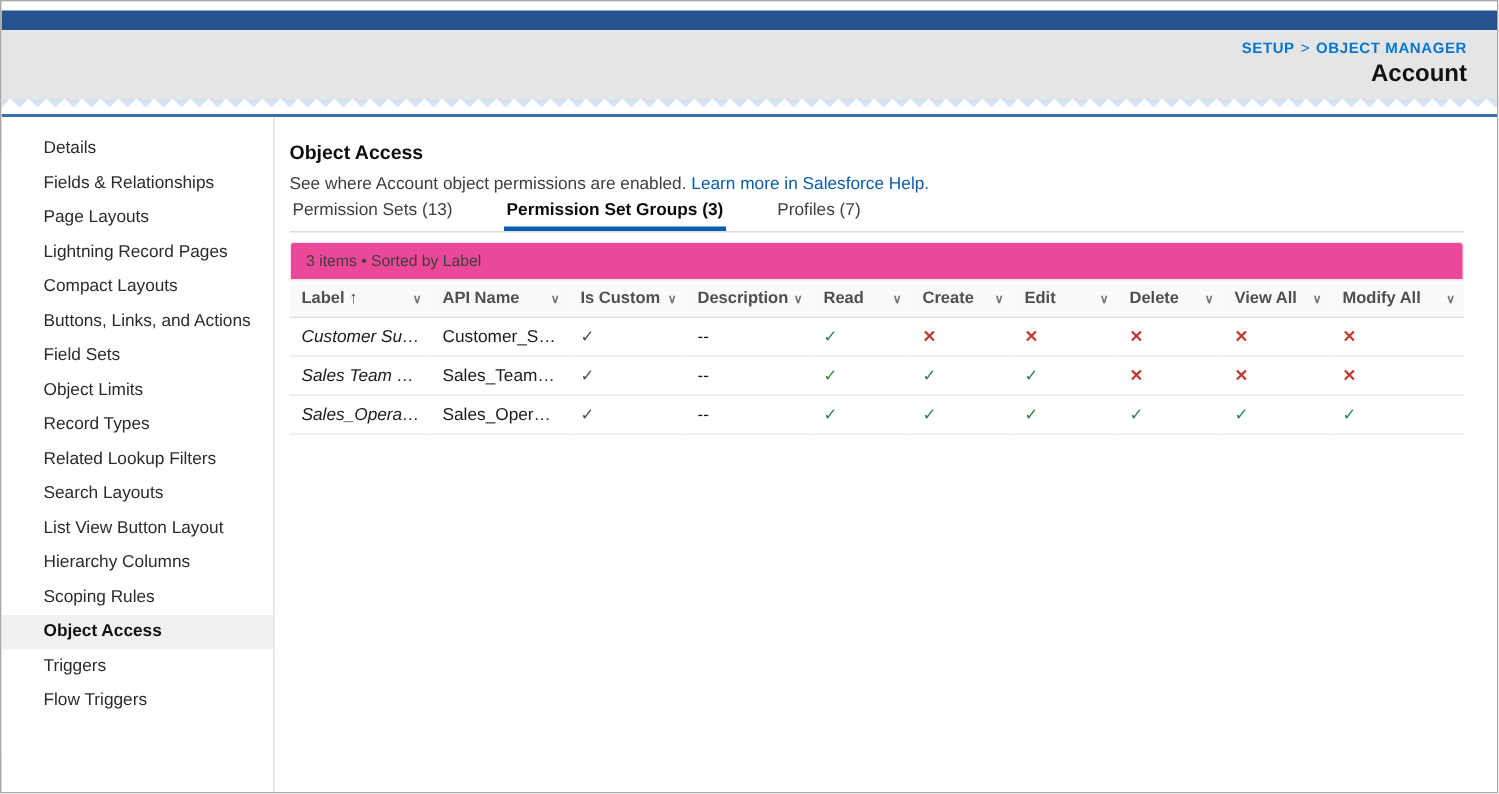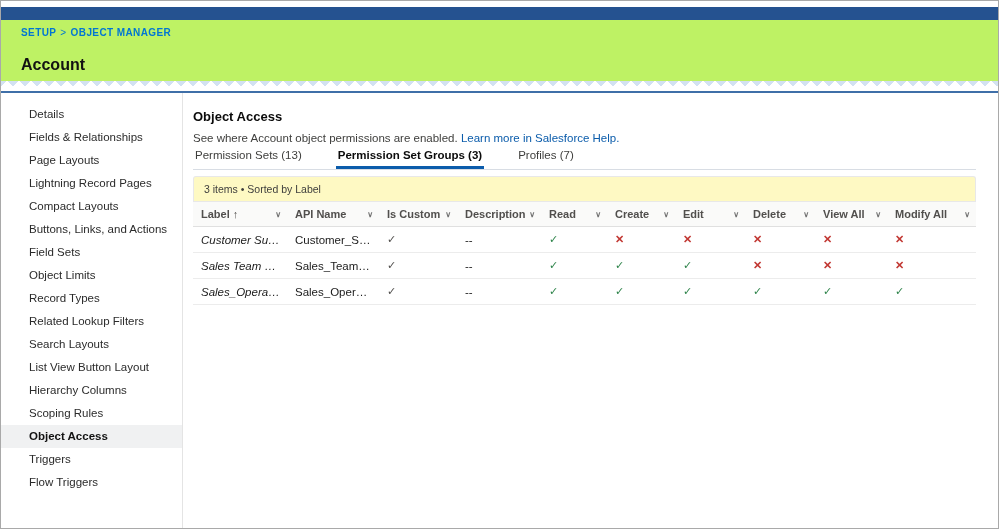--- a/index.html
+++ b/index.html
@@ -11,33 +11,34 @@
   .frame {
     width:999px; height:529px;
     border:1px solid #a9a9a9;
     background:#fff;
     display:flex; flex-direction:column;
     overflow:hidden;
   }
   .top-gap { height:6px; background:#fff; }
   .global-bar { height:13px; background:#255290; }
   .setup-header {
-    background:#bef264;
+    background:#e5e5e5;
     padding:7px 20px 7px 20px;
+    text-align:right;
   }
   .breadcrumb {
     font-size:10px; letter-spacing:.4px;
     color:#0176d3; font-weight:bold;
     text-transform:uppercase;
   }
   .breadcrumb .bc-item { cursor:pointer; }
   .breadcrumb .bc-sep { color:#0176d3; margin:0 4px; font-weight:normal; }
   .page-title {
     font-size:16px; font-weight:bold; color:#121212;
-    margin-top:18px;
+    margin-top:3px;
   }
   .brand-band {
     height:12px;
     background-color:#ffffff;
     background-image:
       linear-gradient(135deg, #d3e1f1 25%, transparent 25%),
       linear-gradient(225deg, #d3e1f1 25%, transparent 25%);
     background-size:12px 12px;
     background-repeat:repeat-x;
     border-bottom:2px solid #3f6fa8;
@@ -71,21 +72,21 @@
     padding:2px 2px 8px;
     cursor:pointer;
     white-space:nowrap;
   }
   .tab.active {
     font-weight:bold; color:#0b0b0b;
     box-shadow: inset 0 -3px 0 #0b5cab;
   }
   .table-card { border-radius:3px 3px 0 0; }
   .summary {
-    background:#fef9c3;
+    background:#ec4899;
     border:1px solid #e8e8e8; border-bottom:none;
     border-radius:3px 3px 0 0;
     font-size:10.5px; color:#3e3e3c;
     padding:6px 10px;
   }
   table.grid {
     width:100%; border-collapse:collapse; table-layout:fixed;
     font-size:11.5px;
   }
   table.grid th {

